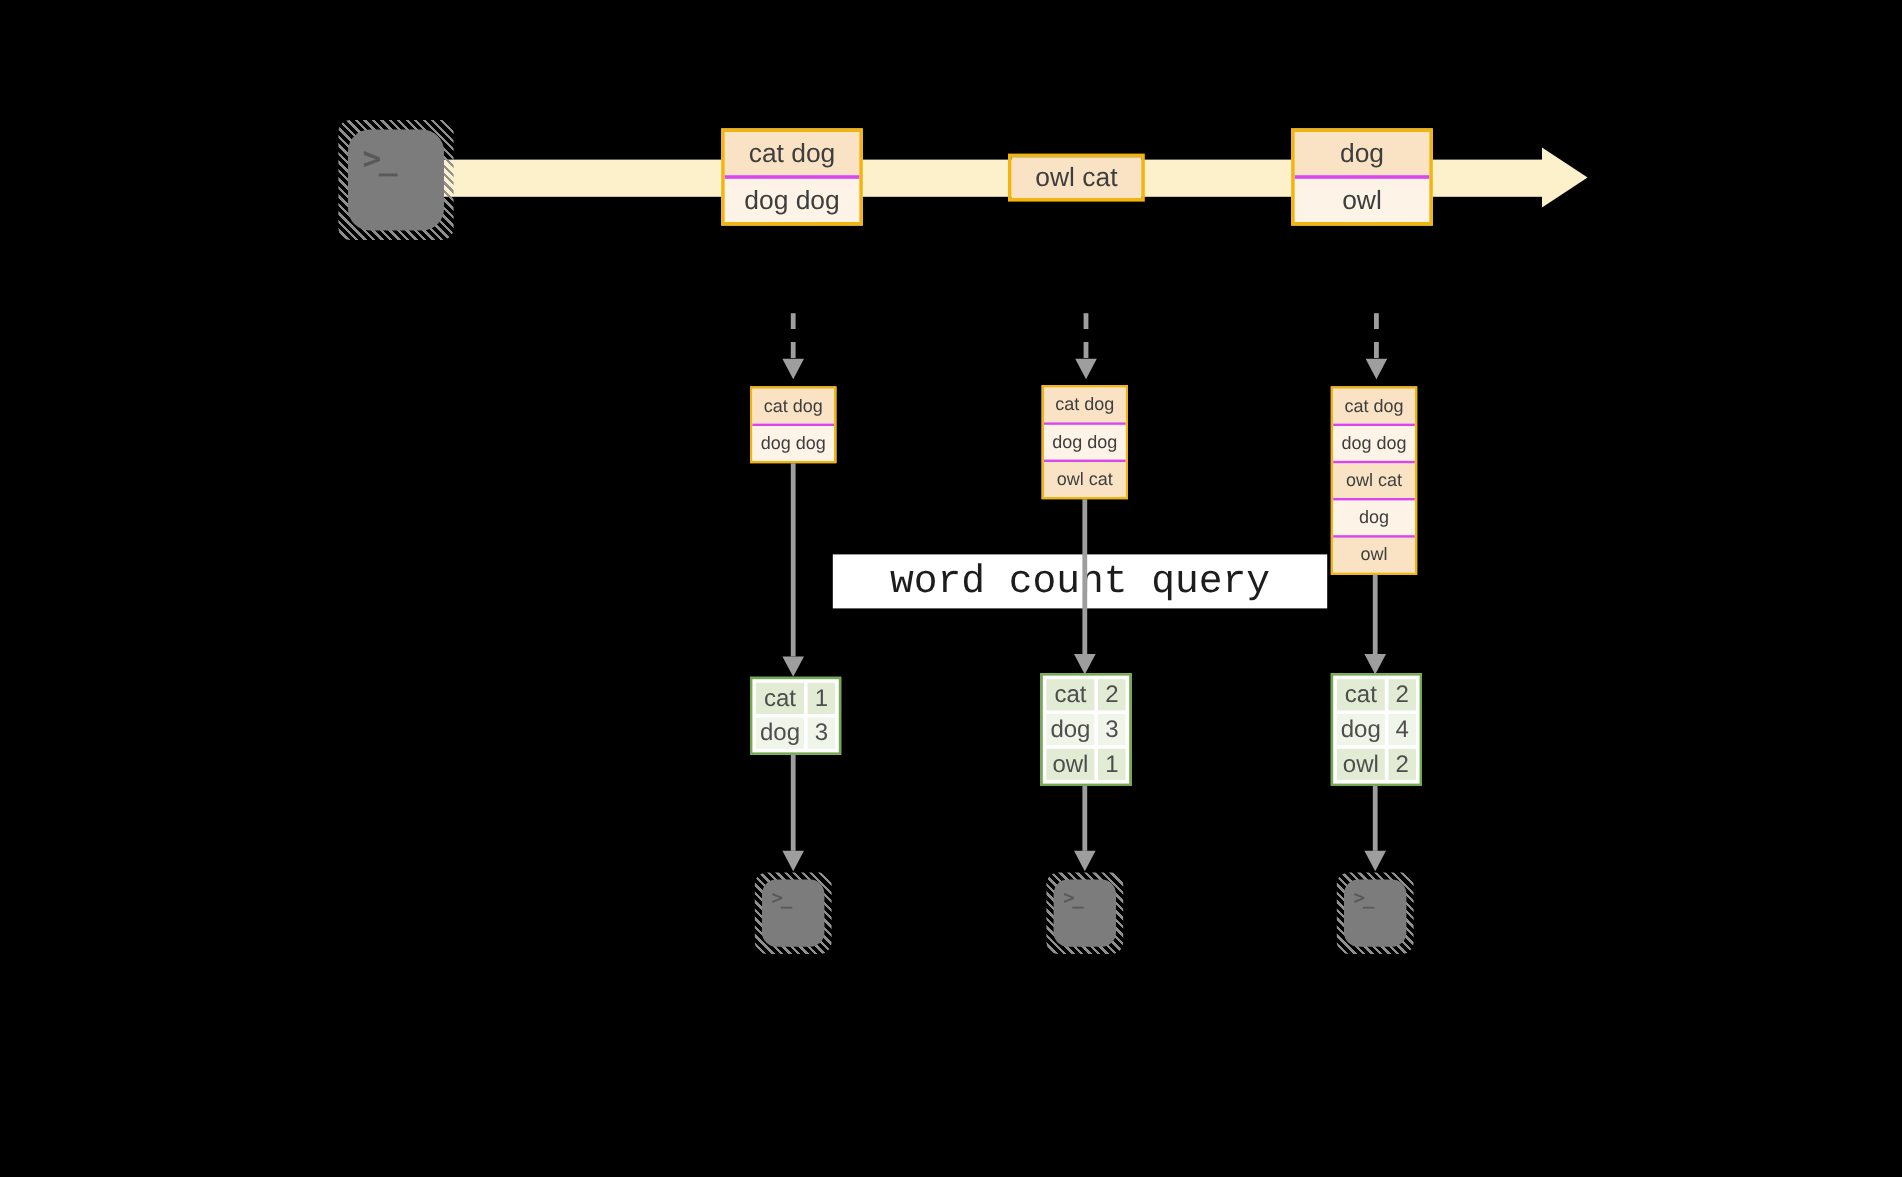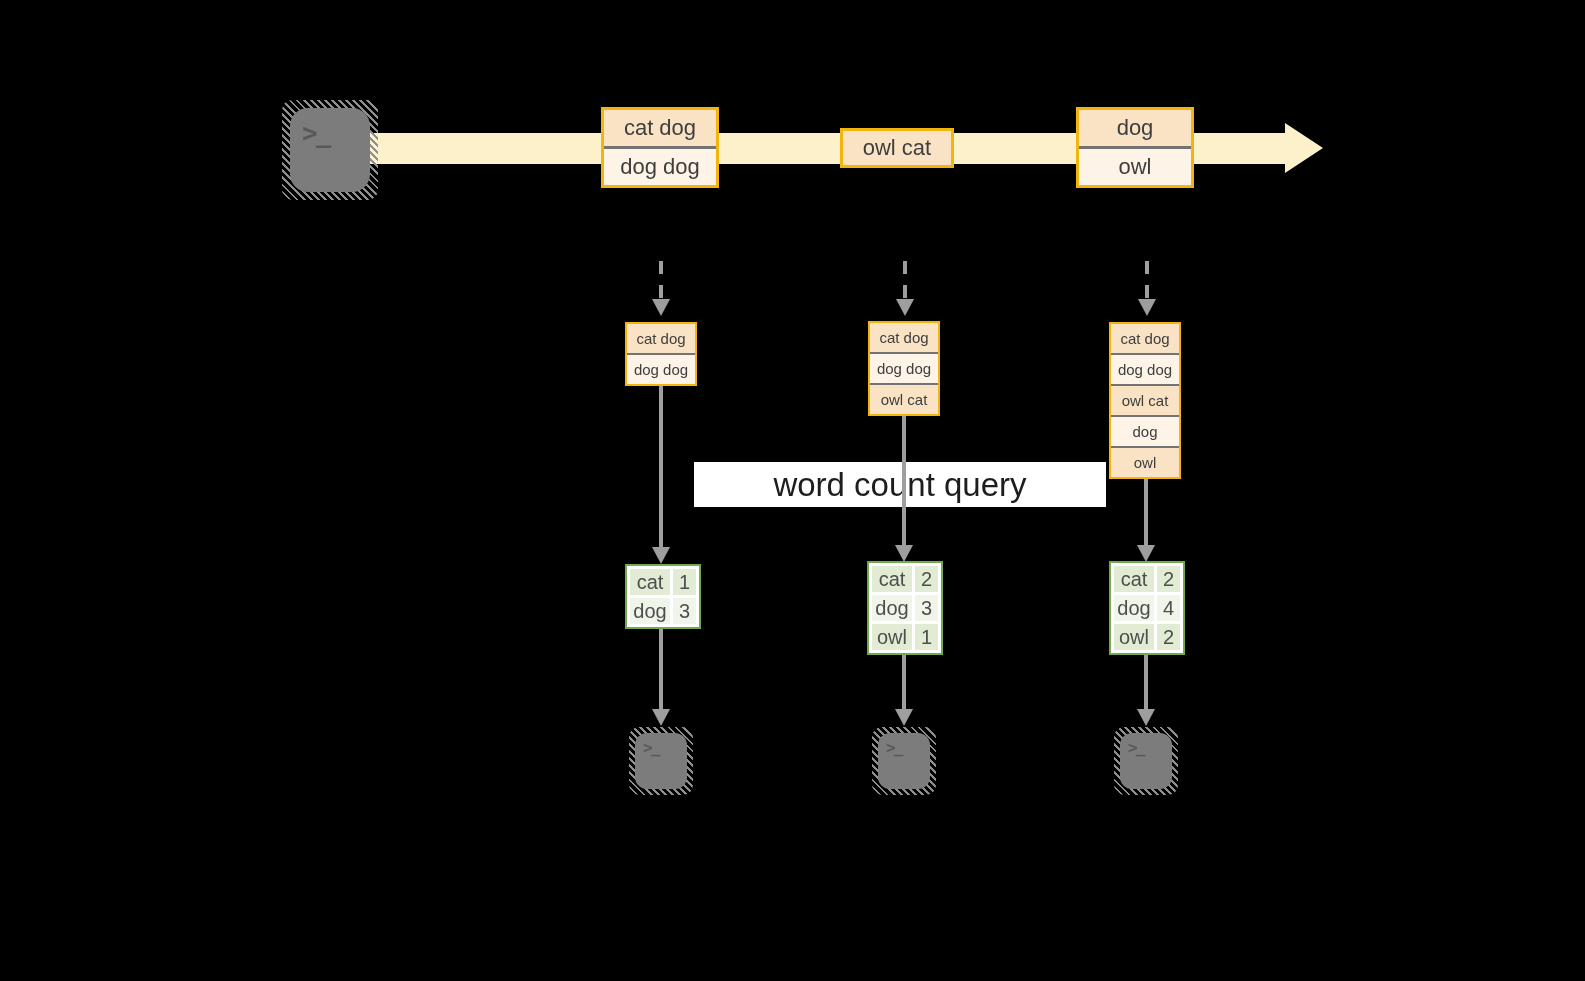--- a/index.html
+++ b/index.html
@@ -19,40 +19,40 @@
   .term-lg .term-inner{inset:8px;border-radius:18px;}
   .term-sm .term-inner{inset:6px;border-radius:12px;}
   .term-glyph{position:absolute;color:#595959;font-family:"DejaVu Sans Mono",monospace;
               font-weight:bold;letter-spacing:-2px;}
   .term-lg .term-glyph{left:12px;top:10px;font-size:26px;}
   .term-sm .term-glyph{left:8px;top:5px;font-size:16px;}
 
   
   .obox{position:absolute;box-sizing:border-box;border:3px solid #F2B50D;background:#FDF3E7;z-index:2;}
   .or{display:flex;align-items:center;justify-content:center;color:#3E3E3E;
-      border-top:3px solid #737373;}
+      border-top:3px solid #d946ef;}
   .or:first-child{border-top:none;}
   .or.dark{background:#FAE3C5;}
   .or.light{background:#FDF3E7;}
   .obox.lg .or{height:36px;font-size:22px;}
   .obox.sm{border-width:2px;}
   .obox.sm .or{height:29px;font-size:15px;border-top-width:2px;}
 
   
   .sline{position:absolute;width:4px;background:#9E9E9E;z-index:3;}
   .dline{position:absolute;width:4px;z-index:3;
          background:repeating-linear-gradient(to bottom,#9E9E9E 0 13px,rgba(0,0,0,0) 13px 24px);}
   .tri-down{position:absolute;width:0;height:0;z-index:3;
             border-left:9px solid transparent;border-right:9px solid transparent;
             border-top:17px solid #9E9E9E;}
 
   
   .qlabel{position:absolute;left:694px;top:462px;width:412px;height:45px;background:#fff;
           color:#1D1D1D;font-size:33px;font-weight:300;display:flex;align-items:center;
-          justify-content:center;z-index:1;}
+          justify-content:center;z-index:1;font-family:Liberation Mono, monospace;}
 
   
   .gtable{position:absolute;box-sizing:border-box;border:2px solid #73A94F;background:#fff;
           display:grid;grid-template-columns:40px 23px;grid-auto-rows:26px;gap:3px;padding:3px;
           z-index:2;}
   .gcell{display:flex;align-items:center;justify-content:center;font-size:20px;color:#4E4E4E;
          background:#E2ECD4;}
   .gcell.alt{background:#EFF5E9;}
 </style>
 </head>

